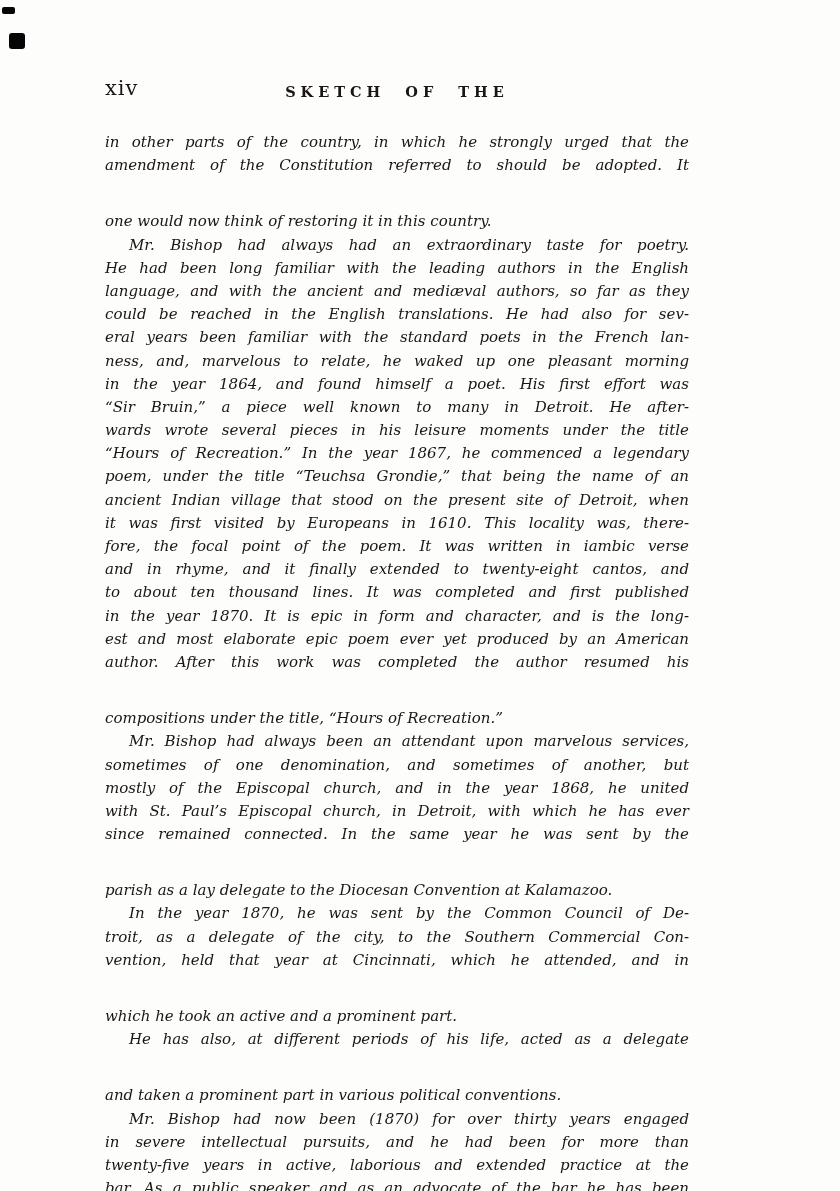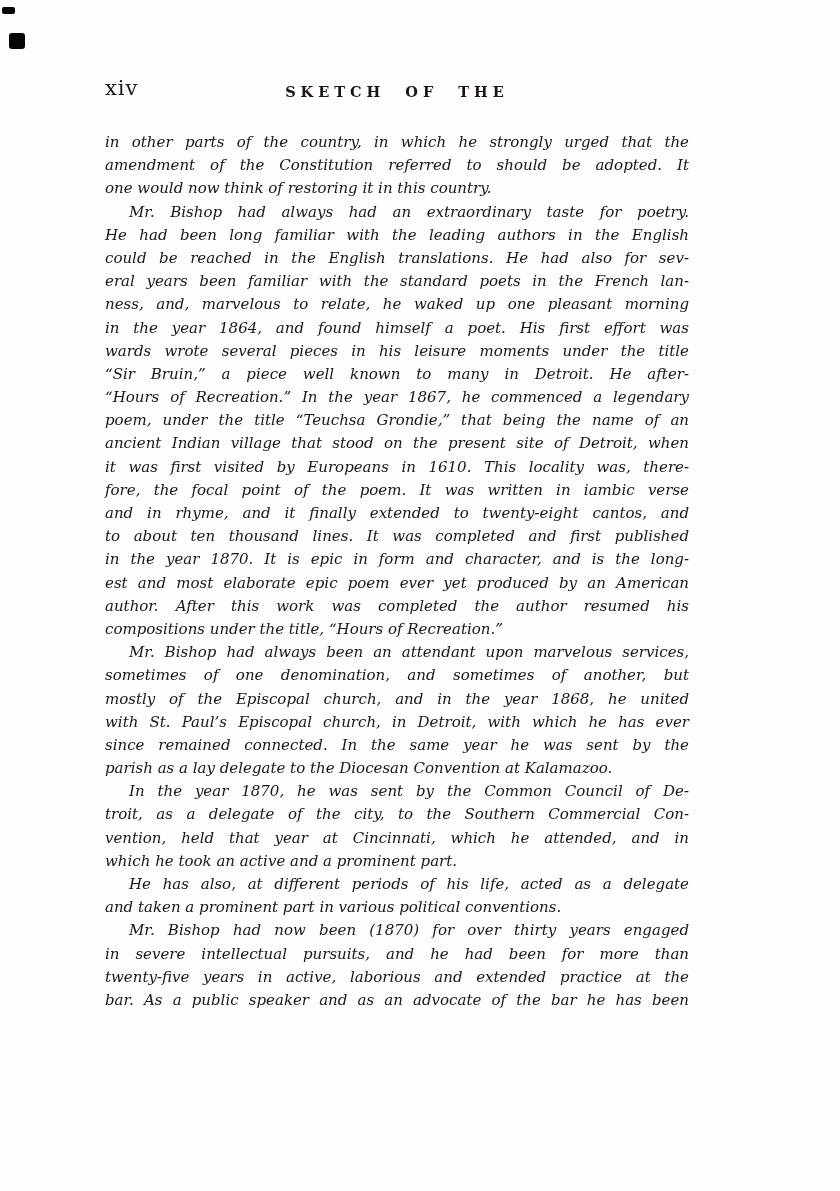--- a/index.html
+++ b/index.html
@@ -32,44 +32,45 @@
   .line {
     font-size: 15px;
     line-height: 23.2px;
     height: 23.2px;
     text-align: justify;
     text-align-last: justify;
     text-justify: inter-word;
     white-space: normal;
     overflow: visible;
   }
-  .line.short { text-align-last: left; }
+  .line.short { text-align-last: left; margin-top: 33px; }
   .line.indent { text-indent: 24px; }
 </style>
 </head>
 <body>
 
 <div class="scan-artifact artifact-dash"></div>
 <div class="scan-artifact artifact-square"></div>
 
 <div class="page-number">xiv</div>
 <div class="running-head">SKETCH OF THE</div>
 
 <main class="page-body">
     <div class="line">in other parts of the country, in which he strongly urged that the</div>
     <div class="line">amendment of the Constitution referred to should be adopted. It</div>
     <div class="line short">one would now think of restoring it in this country.</div>
     <div class="line indent">Mr. Bishop had always had an extraordinary taste for poetry.</div>
     <div class="line">He had been long familiar with the leading authors in the English</div>
+    <div class="line">language, and with the ancient and mediæval authors, so far as they</div>
     <div class="line">could be reached in the English translations. He had also for sev-</div>
     <div class="line">eral years been familiar with the standard poets in the French lan-</div>
     <div class="line">ness, and, marvelous to relate, he waked up one pleasant morning</div>
     <div class="line">in the year 1864, and found himself a poet. His first effort was</div>
+    <div class="line">“Sir Bruin,” a piece well known to many in Detroit. He after-</div>
     <div class="line">wards wrote several pieces in his leisure moments under the title</div>
-    <div class="line">“Sir Bruin,” a piece well known to many in Detroit. He after-</div>
     <div class="line">“Hours of Recreation.” In the year 1867, he commenced a legendary</div>
     <div class="line">poem, under the title “Teuchsa Grondie,” that being the name of an</div>
     <div class="line">ancient Indian village that stood on the present site of Detroit, when</div>
     <div class="line">it was first visited by Europeans in 1610. This locality was, there-</div>
     <div class="line">fore, the focal point of the poem. It was written in iambic verse</div>
     <div class="line">and in rhyme, and it finally extended to twenty-eight cantos, and</div>
     <div class="line">to about ten thousand lines. It was completed and first published</div>
     <div class="line">in the year 1870. It is epic in form and character, and is the long-</div>
     <div class="line">est and most elaborate epic poem ever yet produced by an American</div>
     <div class="line">author. After this work was completed the author resumed his</div>

